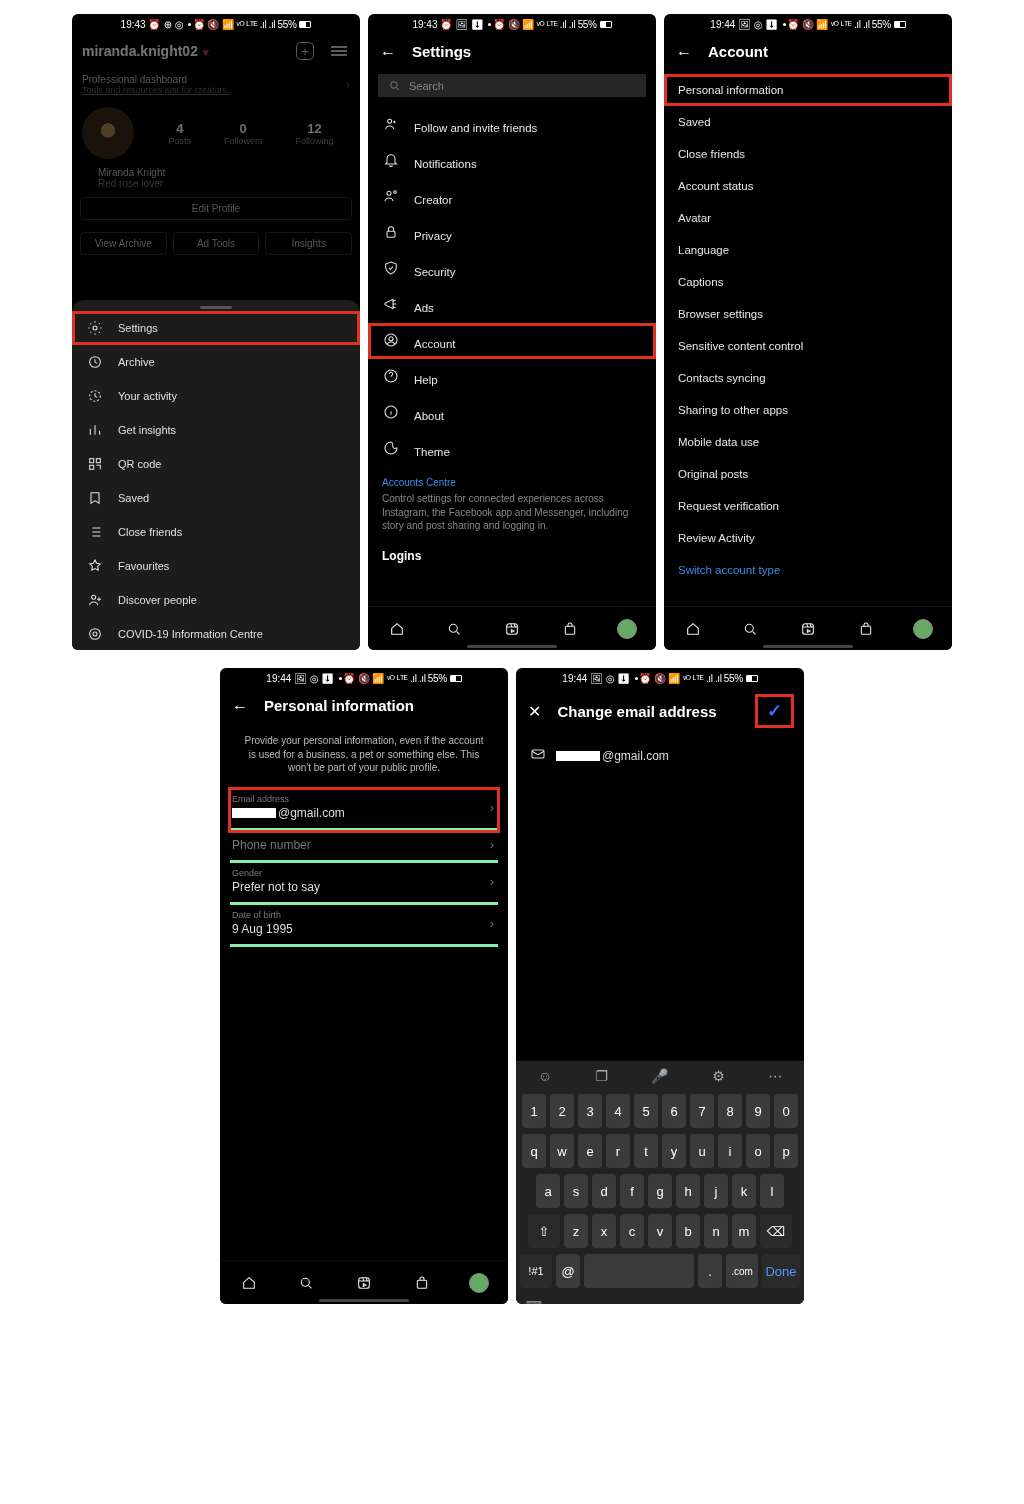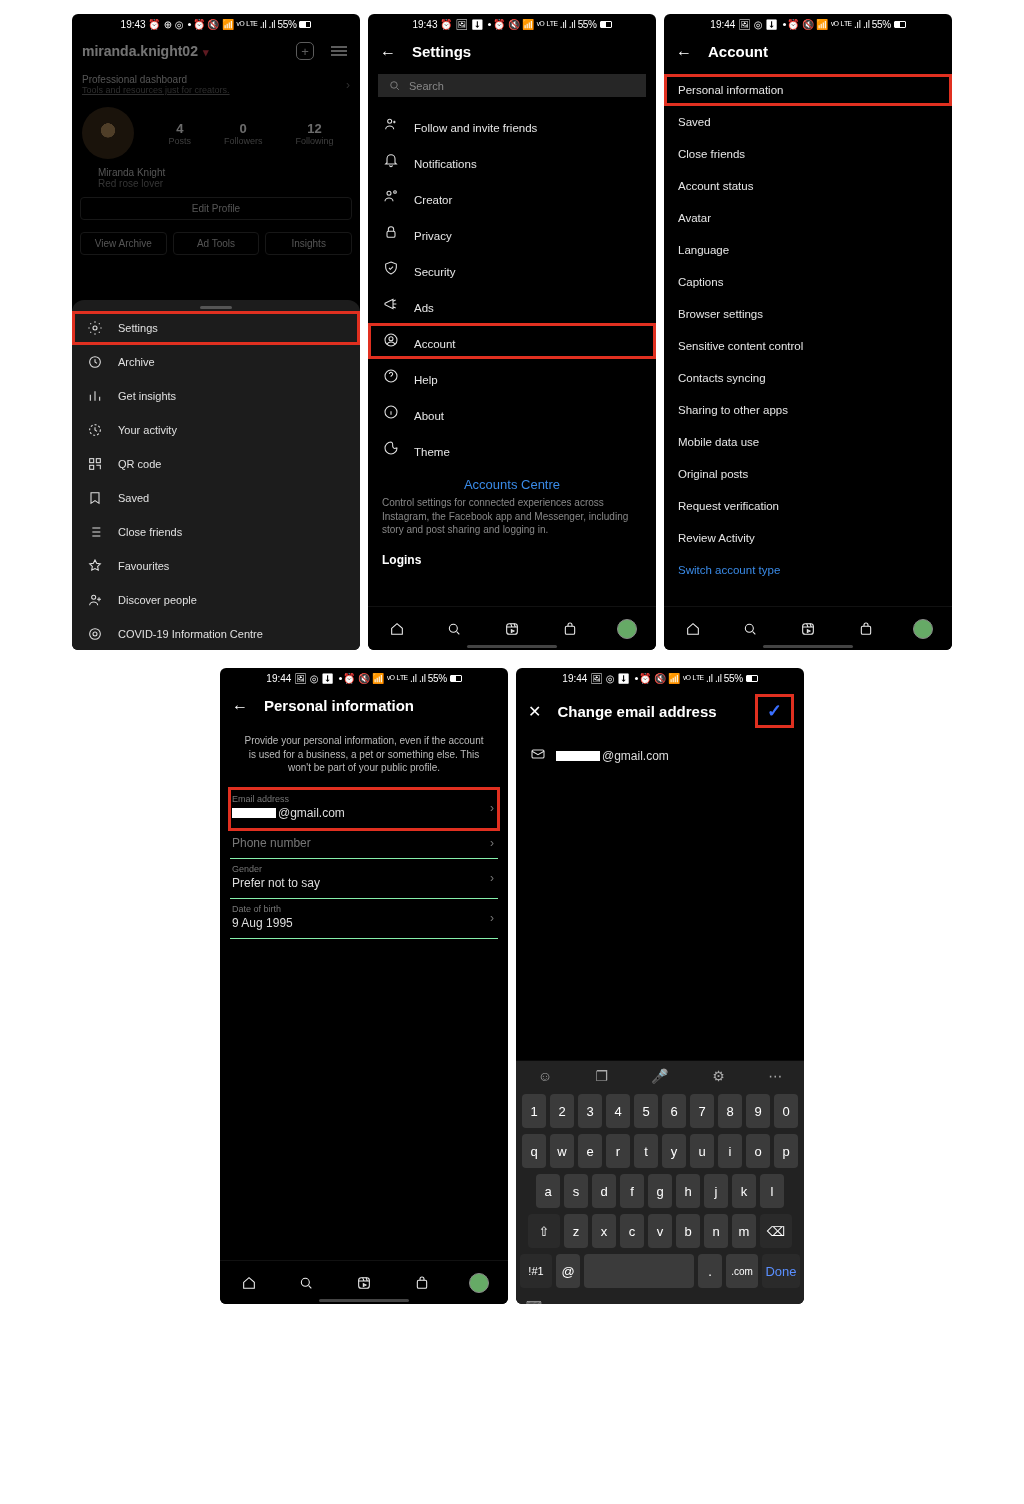--- a/index.html
+++ b/index.html
@@ -114,21 +114,21 @@
     margin:4px 10px 10px 10px; background:#262626; border-radius:0;
     display:flex; align-items:center; padding:5px 10px; gap:8px;
     color:#888; font-size:11px;
   }
   .sitem {
     display:flex; align-items:flex-end; gap:14px; padding:9px 14px;
     font-size:11.5px; color:#e6e6e6;
   }
   .sitem .ic { width:18px; text-align:center; }
   .small { font-size:10px; color:#888; padding:2px 14px 6px 14px; line-height:1.35;}
-  .linkb { color:#3a8be8; font-size:13px; padding:10px 14px 2px 14px;text-align:center;}
+  .linkb { color:#3a8be8; font-size:10px; padding:10px 14px 2px 14px;}
   .loginh { color:#fff; font-size:12px; font-weight:600; padding:10px 14px;}
 
   
   .bnav {
     position:absolute; bottom:0; left:0; right:0; height:44px;
     background:#000; display:flex; justify-content:space-around; align-items:center;
     border-top:1px solid #111;
   }
   .bnav .bi { width:20px; height:20px; display:flex; align-items:center; justify-content:center;}
   .bnav .av { width:20px; height:20px; border-radius:50%; background:#6a6; border:1px solid #888;}
@@ -139,21 +139,21 @@
   .alist { padding-top:4px;}
   .aitem { padding:10px 14px; font-size:11.5px; color:#e6e6e6;}
   .aitem.link { color:#3a8be8;}
   .s3top { outline:3px solid #e03020; outline-offset:-3px;}
 
   
   .infotxt {
     font-size:10px; color:#bbb; text-align:center; padding:10px 22px 14px 22px; line-height:1.35;
   }
   .field {
-    margin:0 10px; padding:5px 2px 8px 2px; border-bottom:1px solid #86efac;
+    margin:0 10px; padding:5px 2px 8px 2px; border-bottom:3px solid #86efac;
     position:relative;
   }
   .field .lab { font-size:9px; color:#777;}
   .field .val { font-size:12px; color:#ddd; padding-top:2px;}
   .field .arr { position:absolute; right:4px; top:50%; transform:translateY(-50%); color:#777; font-size:12px;}
   .redbox { outline:3px solid #e03020; outline-offset:-1px;}
   .mask {
     display:inline-block; background:#fff; height:10px; width:44px; vertical-align:middle;
     margin-right:2px;
   }
@@ -275,33 +275,33 @@
             <svg viewBox="0 0 24 24">
               <circle cx="12" cy="12" r="8"></circle>
               <path d="M12 8v4l3 2"></path>
             </svg>
           </span>
         <span>Archive</span>
       </div>
       <div class="mitem">
         <span class="ic">
             <svg viewBox="0 0 24 24">
-              <path d="M5 19V10M12 19V5M19 19v-6"></path>
-            </svg>
-          </span>
-        <span>Get insights</span>
-      </div>
-      <div class="mitem">
-        <span class="ic">
-            <svg viewBox="0 0 24 24">
               <circle cx="12" cy="12" r="8" stroke-dasharray="3 3"></circle>
               <path d="M12 8v4l3 2"></path>
             </svg>
           </span>
         <span>Your activity</span>
+      </div>
+      <div class="mitem">
+        <span class="ic">
+            <svg viewBox="0 0 24 24">
+              <path d="M5 19V10M12 19V5M19 19v-6"></path>
+            </svg>
+          </span>
+        <span>Get insights</span>
       </div>
       <div class="mitem">
         <span class="ic">
             <svg viewBox="0 0 24 24">
               <rect x="4" y="4" width="6" height="6"></rect>
               <rect x="14" y="4" width="6" height="6"></rect>
               <rect x="4" y="14" width="6" height="6"></rect>
               <path d="M14 14h6v6"></path>
             </svg>
           </span>

